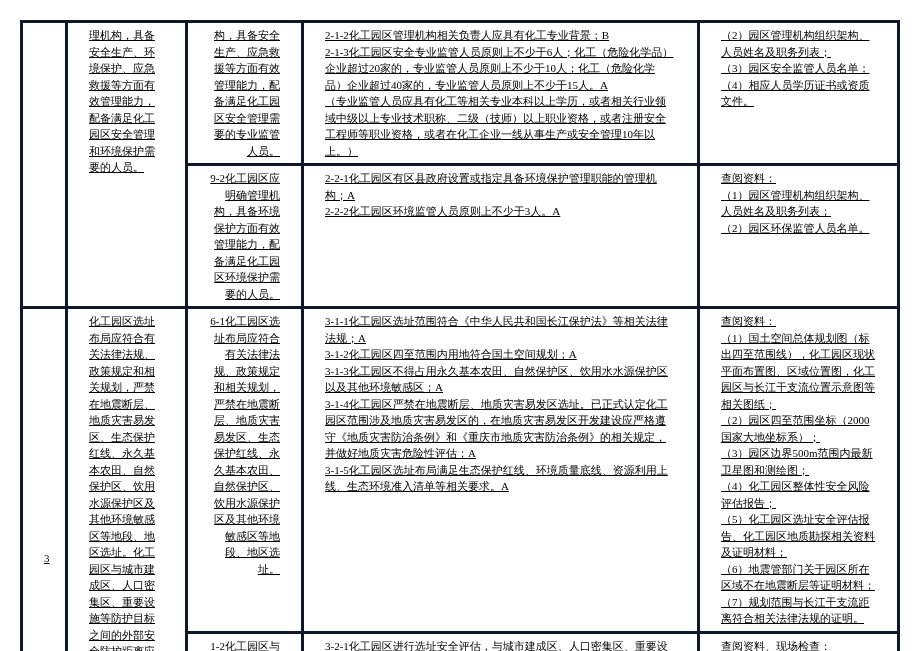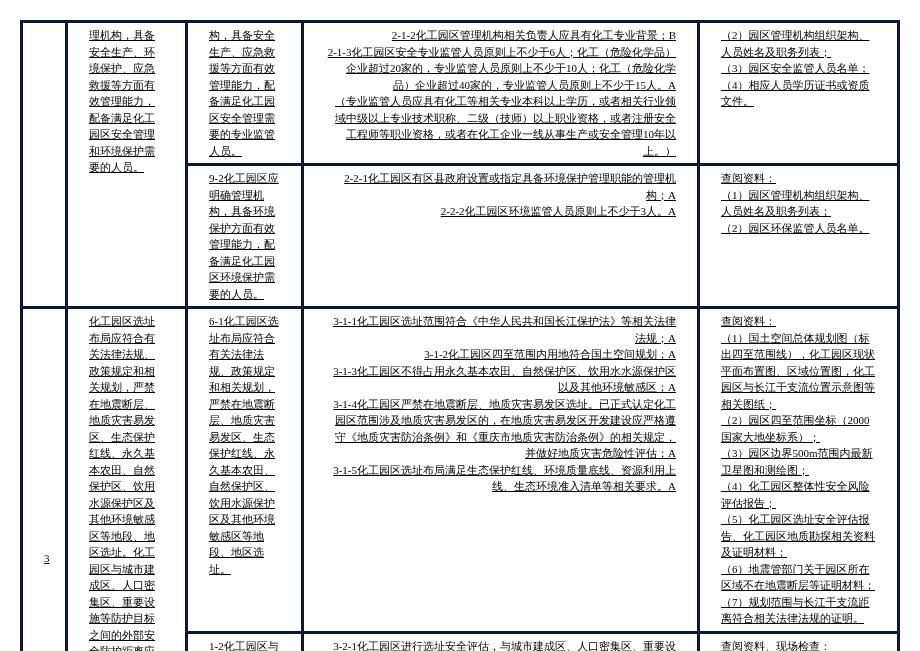--- a/index.html
+++ b/index.html
@@ -20,22 +20,22 @@
     td {
       border: 3px solid #0f172a;
       padding: 4px 21px;
       vertical-align: top;
       word-wrap: break-word;
       overflow-wrap: break-word;
       text-decoration: underline;
     }
     .col-num { width: 22px; text-align: center; vertical-align: middle; }
     .col-req { width: 120px; }
-    .col-sub { width: 116px; }
-    .col-detail { width: auto; text-align: right; }
+    .col-sub { width: 116px; text-align: right; }
+    .col-detail { width: auto; }
     .col-check { width: 200px; }
   </style>
 </head>
 <body>
 
 <table>
   <tbody>
     <tr>
       <td class="col-num" rowspan="2"></td>
       <td class="col-req" rowspan="2">理机构，具备安全生产、环境保护、应急救援等方面有效管理能力，配备满足化工园区安全管理和环境保护需要的人员。</td>

